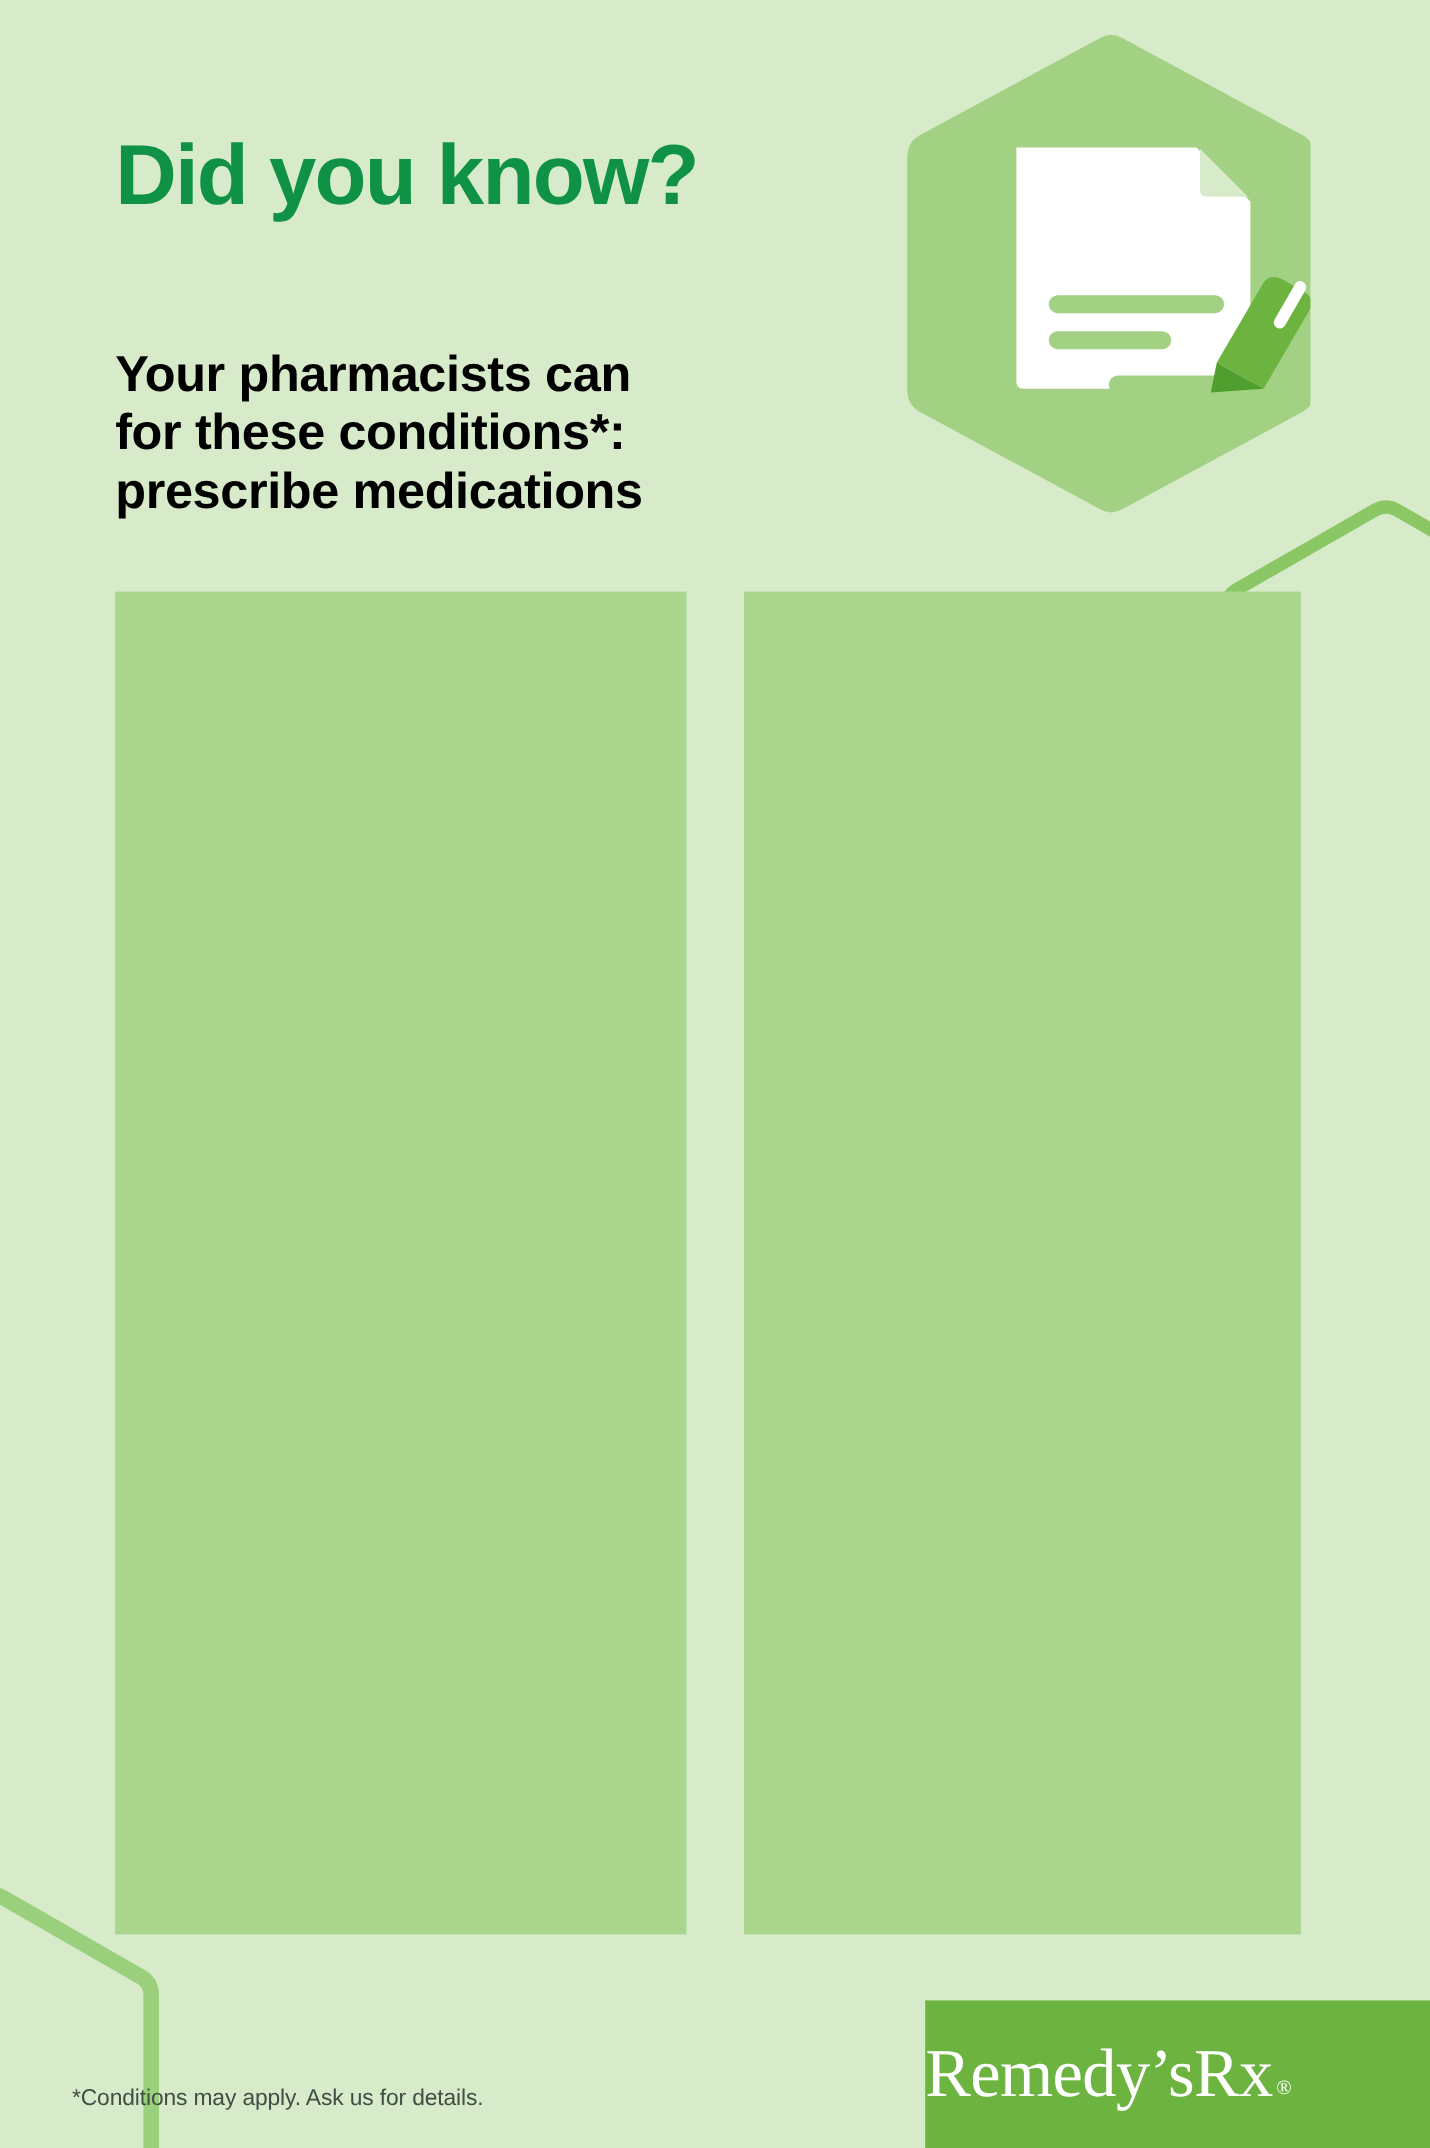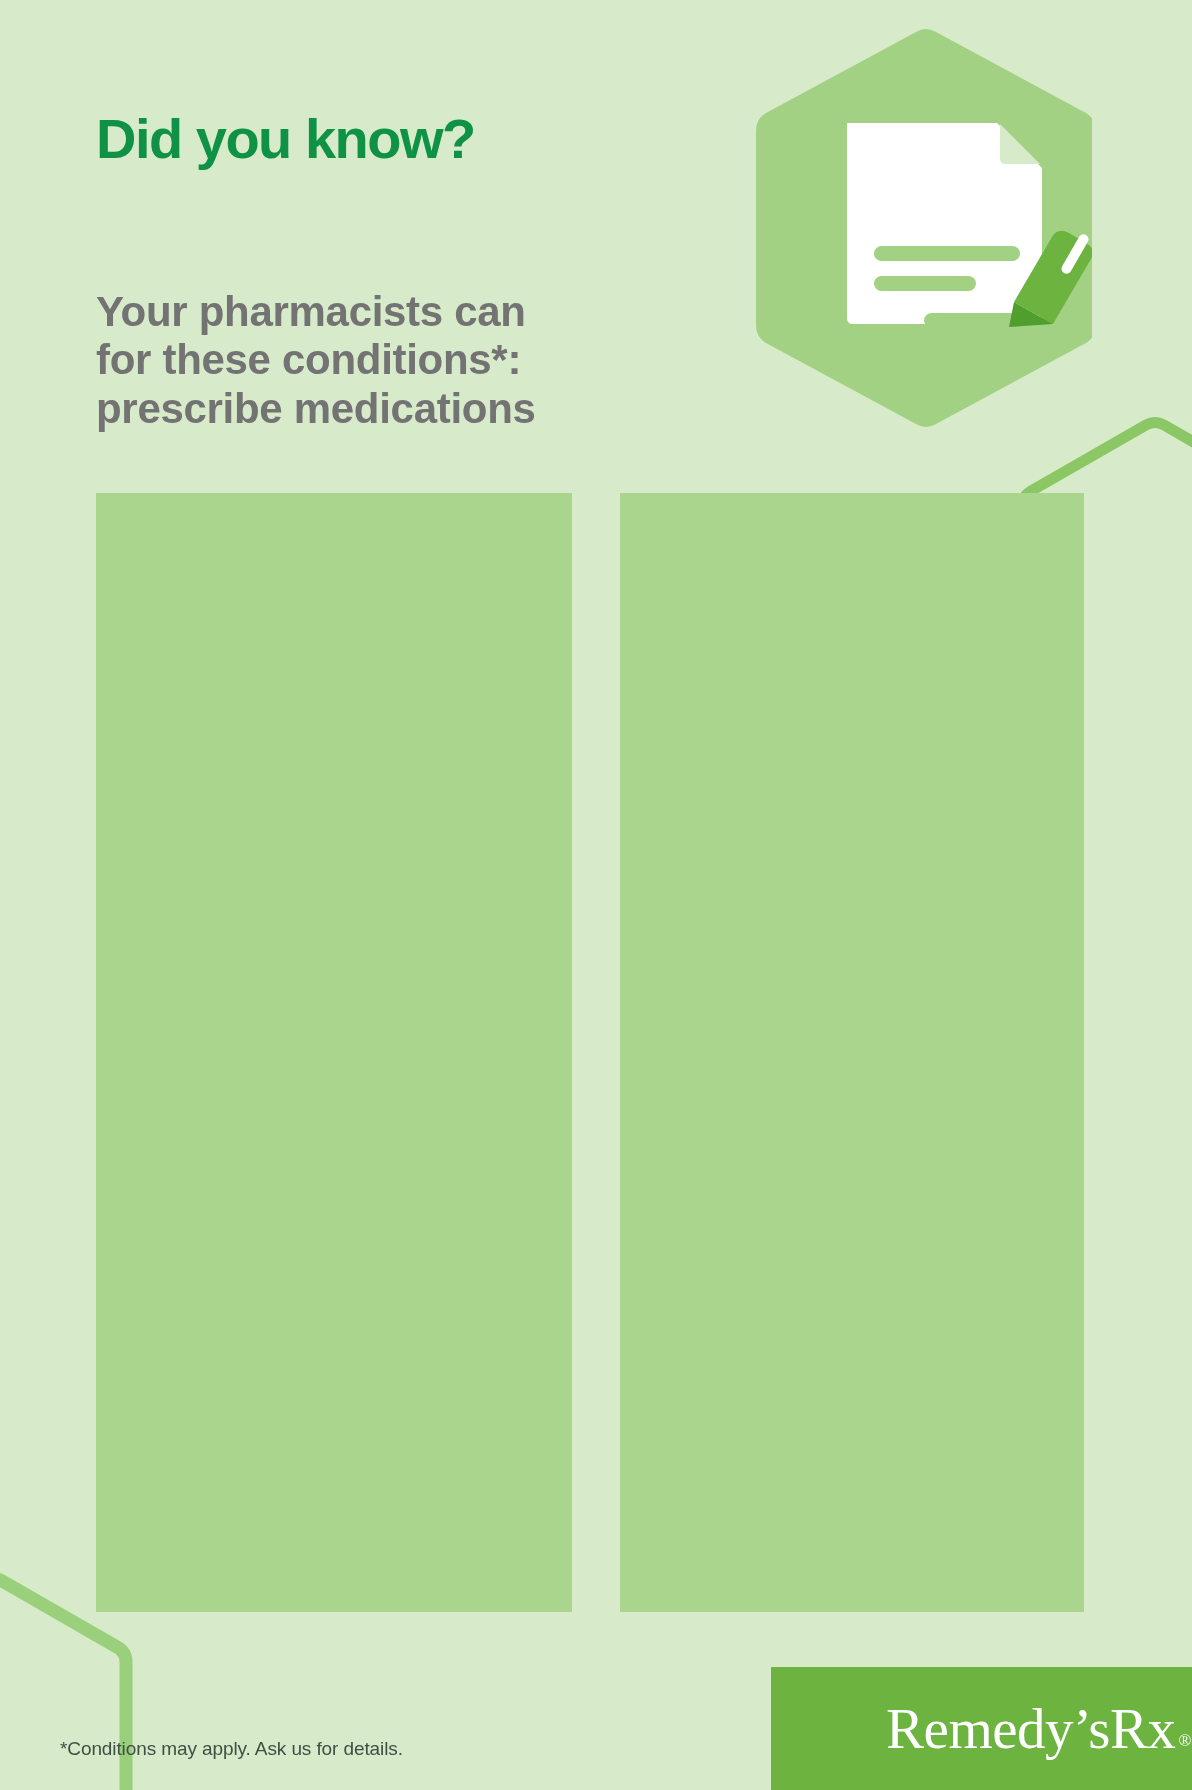--- a/index.html
+++ b/index.html
@@ -43,36 +43,36 @@
   }
 
   
   .headline {
     position: absolute;
     left: 96px;
     top: 112px;
     width: 660px;
   }
   .headline h1 {
-    font-size: 56px;
+    font-size: 71px;
     line-height: 0.98;
     font-weight: bold;
     color: #0f9246;
     letter-spacing: -1.5px;
   }
 
   .subhead {
     position: absolute;
     left: 96px;
     top: 288px;
     width: 560px;
     font-size: 42px;
     line-height: 1.15;
     font-weight: bold;
-    color: #737373;
+    color: #000000;
     letter-spacing: -0.3px;
   }
   .subhead .line { display: block; white-space: nowrap; }
 
   
   .panels {
     position: absolute;
     left: 96px;
     top: 493px;
     width: 988px;
@@ -101,21 +101,21 @@
   
   .logo-bar {
     position: absolute;
     left: 771px;
     top: 1667px;
     width: 421px;
     height: 123px;
     background: #6cb33f;
     display: flex;
     align-items: center;
-    justify-content: flex-end;
+    justify-content: flex-start;
   }
   .logo-wordmark {
     font-family: "Liberation Serif", serif;
     color: #ffffff;
     font-size: 57px;
     line-height: 1;
     letter-spacing: -0.5px;
     white-space: nowrap;
     position: relative;
     padding-right: 4px;

